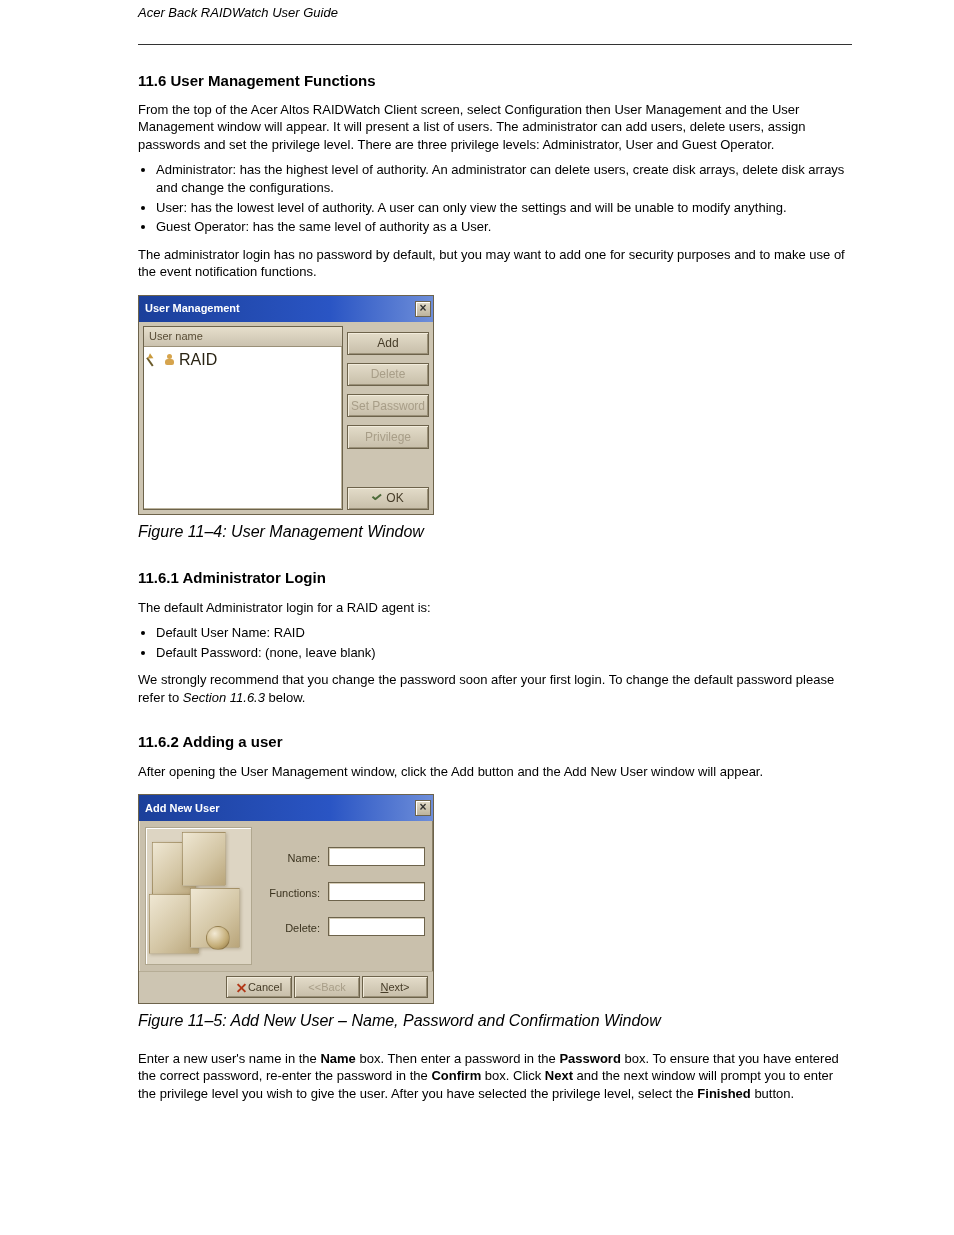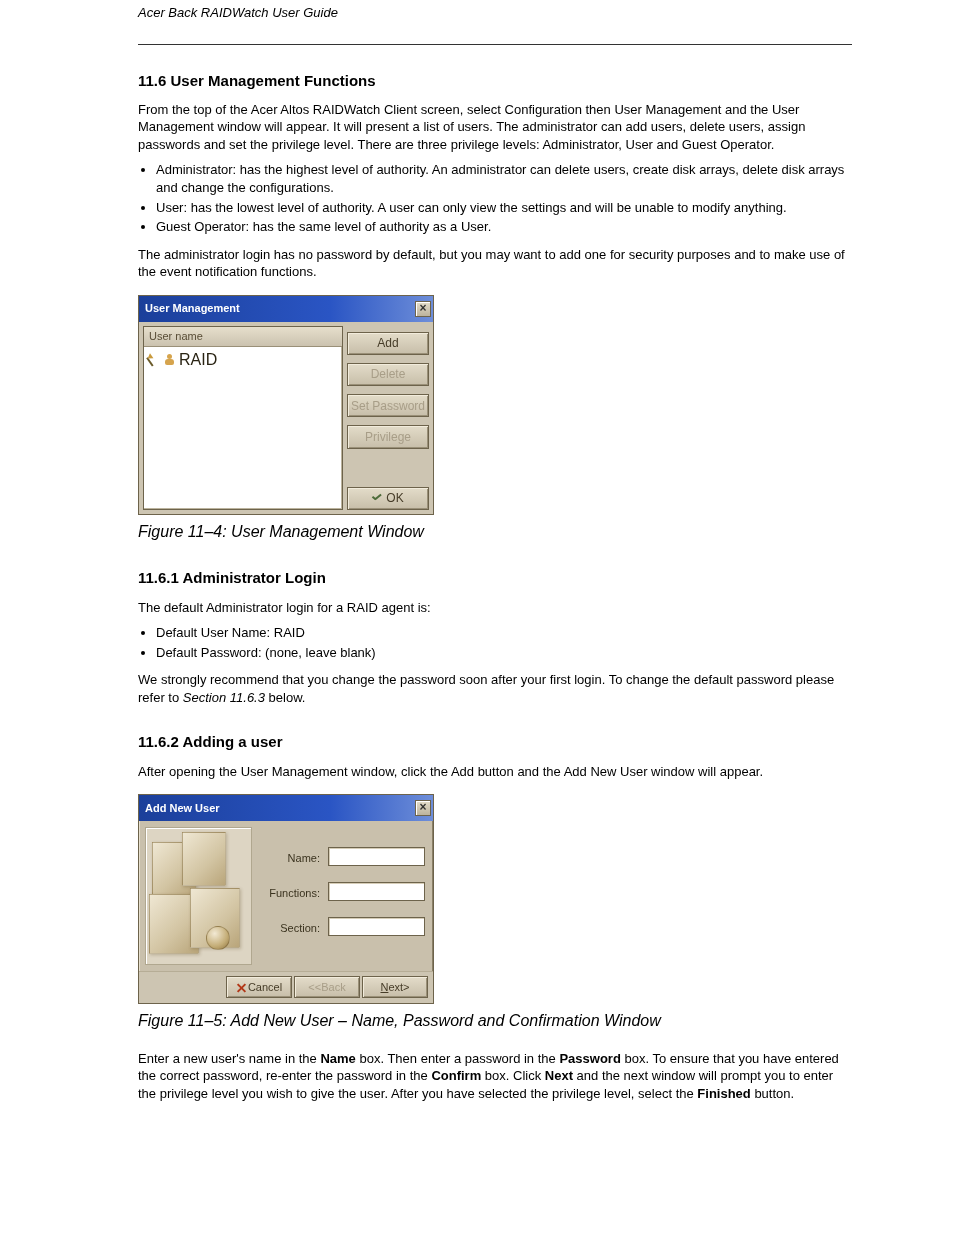--- a/index.html
+++ b/index.html
@@ -327,21 +327,21 @@
         <div class="anu-fields">
           <div class="anu-row">
             <label>Name:</label>
             <div class="inp"></div>
           </div>
           <div class="anu-row">
             <label>Functions:</label>
             <div class="inp"></div>
           </div>
           <div class="anu-row">
-            <label>Section:</label>
+            <label>Delete:</label>
             <div class="inp"></div>
           </div>
         </div>
       </div>
       <div class="anu-foot">
         <div class="f-btn">
           <span class="x-ico"></span>
           <span>Cancel</span>
         </div>
         <div class="f-btn disabled">&lt;&lt;Back</div>

